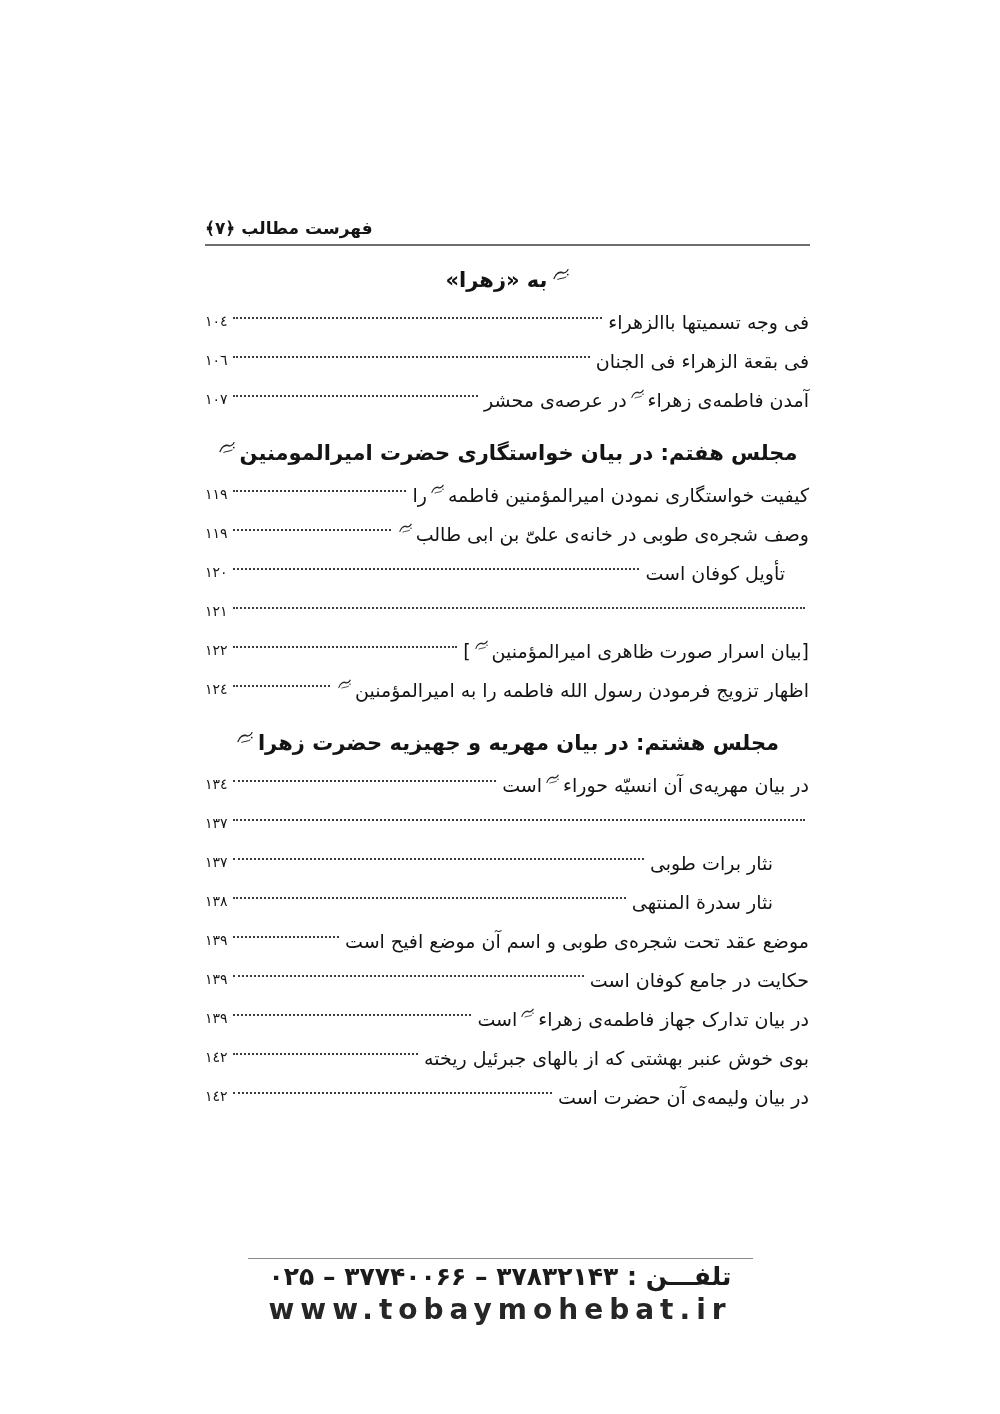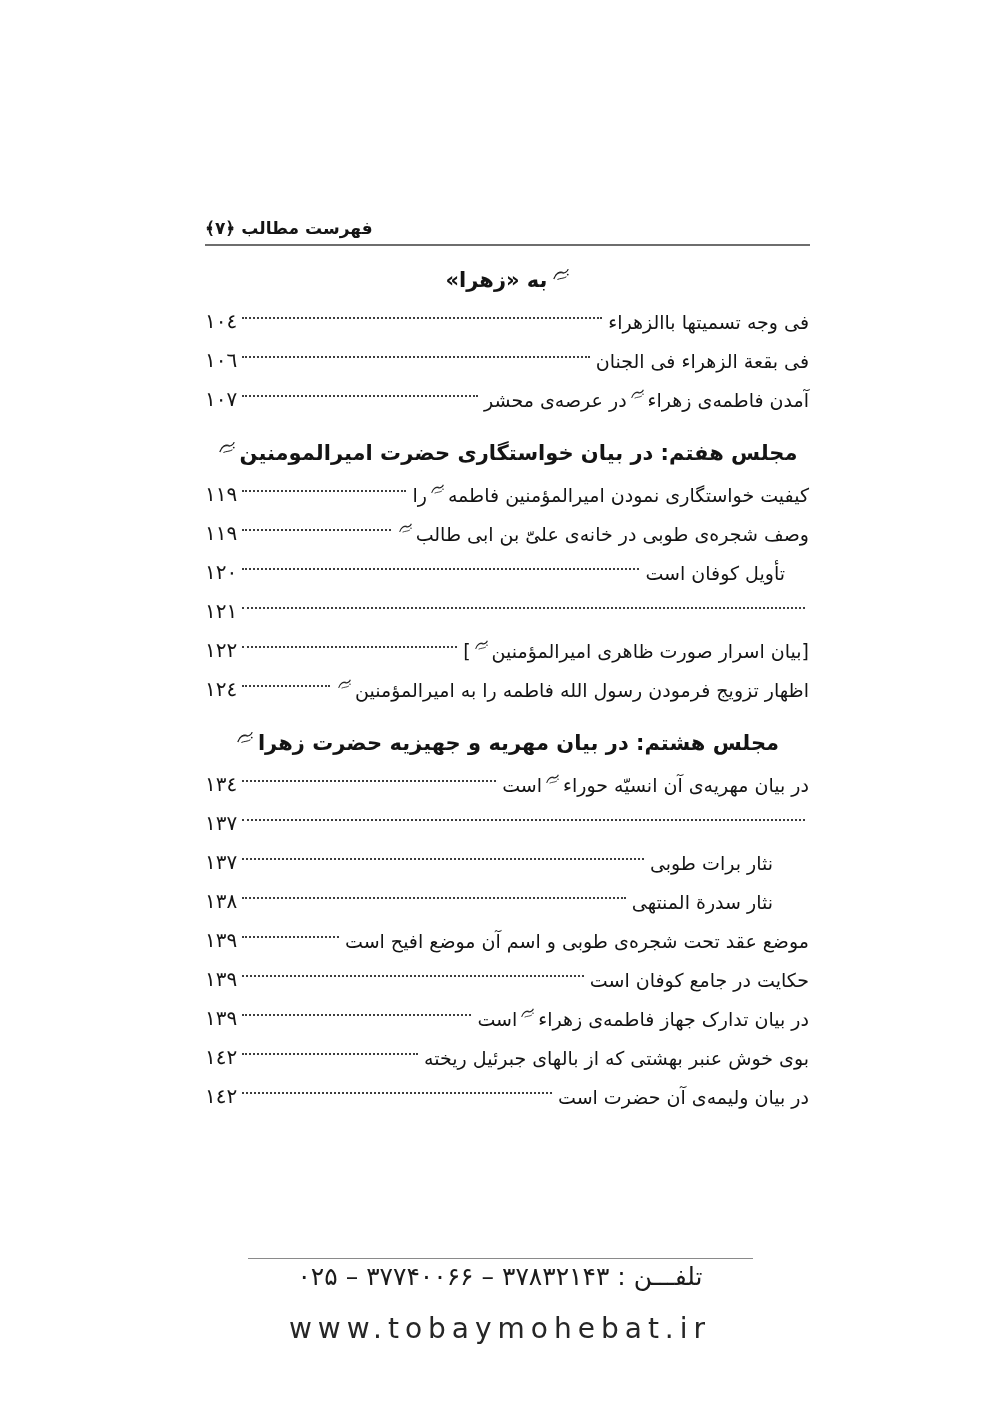--- a/index.html
+++ b/index.html
@@ -42,49 +42,48 @@
   .entry .title{flex:0 0 auto;display:inline-flex;align-items:center;}
   .entry .title .part{padding:0 1px;}
   .entry .leader{
     flex:1 1 auto;
     border-bottom:2px dotted #3c3c3c;
     margin:0 5px 7px 5px;
     min-width:12px;
   }
   .entry .pagenum{
     flex:0 0 auto;
-    font-size:20px;
+    font-size:14px;
     padding-bottom:1px;
-    font-family:Liberation Serif, serif;
   }
   .honorific{
     display:inline-block;
     margin:0 2px;
     transform:translateY(-5px);
     line-height:0;
   }
   .honorific svg{display:block;}
   .footer{
     position:absolute;left:0;top:1258px;width:1000px;
     text-align:center;
   }
   .footer-rule{
     border:0;border-top:1px solid #8a8a8a;
     width:505px;margin:0 auto 3px auto;
   }
   .phone-line{
     direction:rtl;
-    font-size:25px;font-weight:normal;
+    font-size:25px;font-weight:bold;
     letter-spacing:2px;
     color:#1b1b1b;
     white-space:nowrap;
   }
   .website{
-    margin-top:21px;
-    font-size:28px;font-weight:normal;
+    margin-top:2px;
+    font-size:28px;font-weight:bold;
     letter-spacing:6px;
     color:#262626;
   }
 </style>
 </head>
 <body>
 
 <div class="page">
 
   <div class="column">

